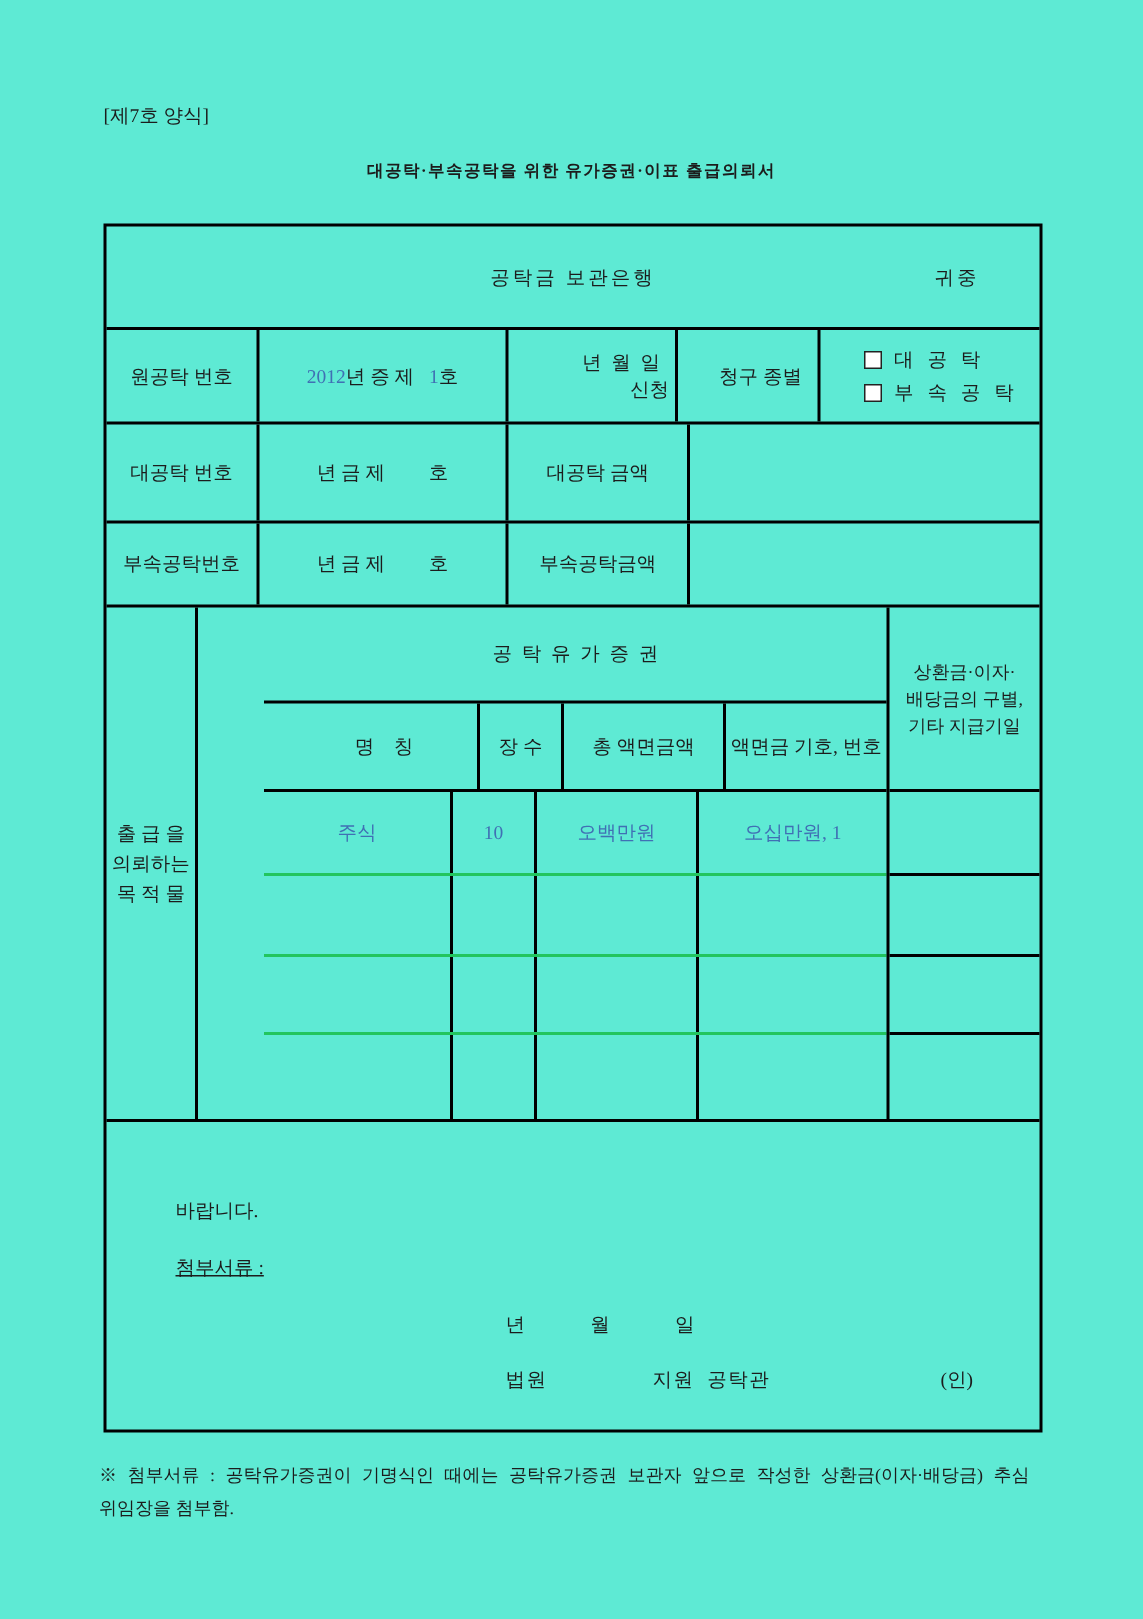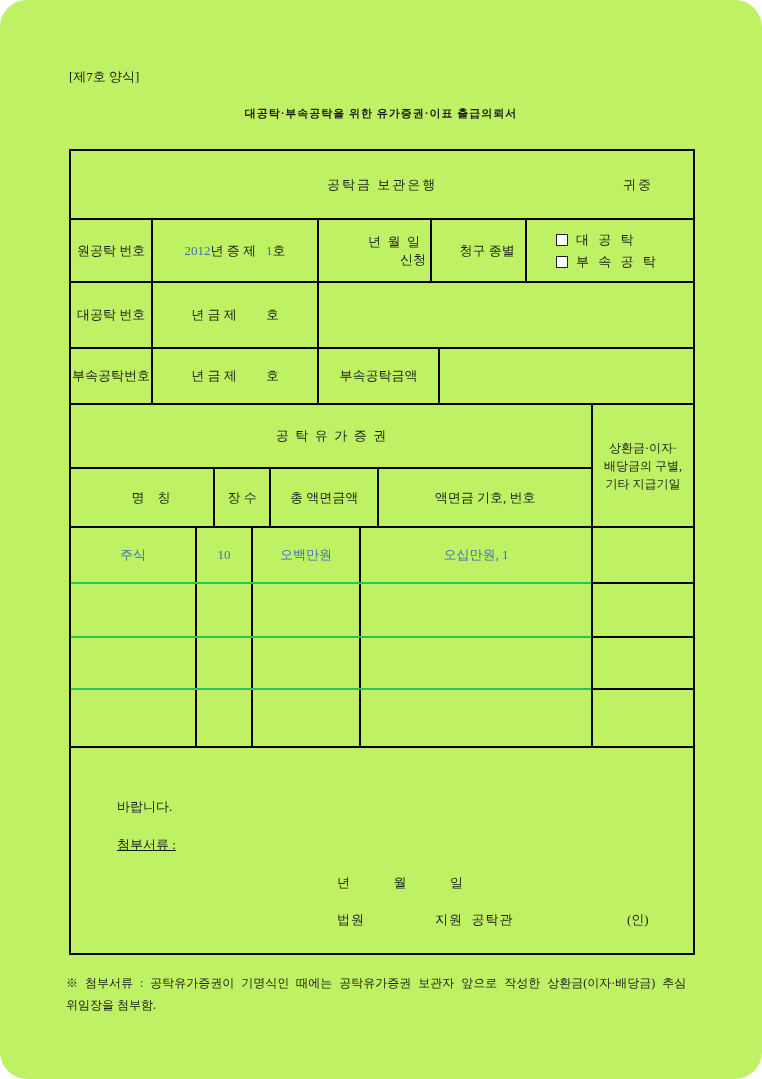--- a/index.html
+++ b/index.html
@@ -1,18 +1,18 @@
 <!DOCTYPE html>
 <html><head>
 <meta charset="utf-8">
 <style>
   * { margin:0; padding:0; box-sizing:border-box; }
   html,body { width:762px; height:1079px; background:#ffffff;
     font-family:"Liberation Serif","DejaVu Serif",serif; color:#1c1c1c; }
-  .page { position:relative; width:762px; height:1079px; background:#bef264; overflow:hidden;border-radius:27px; }
+  .page { position:relative; width:762px; height:1079px; background:#5eead4; overflow:hidden; }
 
   .form-label { position:absolute; left:69px; top:68px; font-size:13px; }
   .doc-title { position:absolute; left:0; top:106px; width:762px; text-align:center;
     font-size:11px; font-weight:bold; letter-spacing:1px; }
 
   .formbox { position:absolute; left:69px; top:149px; width:626px; height:806px;
     border:2px solid #000; display:flex; flex-direction:column; }
 
   .row { display:flex; border-bottom:2px solid #000; }
   .rowA { height:69px; position:relative; align-items:center; justify-content:center; }
@@ -22,38 +22,38 @@
 
   .cell { display:flex; align-items:center; justify-content:center; font-size:13px;
     white-space:pre; }
   .bl { border-left:2px solid #000; }
 
   .bank-label { font-size:13px; letter-spacing:2px; }
   .honorific { position:absolute; right:40px; top:50%; transform:translateY(-50%); font-size:13px; letter-spacing:2px; }
 
   .blue { color:#4070b4; }
 
-  .w100 { width:80px; } .w166 { width:166px; } .w113 { width:113px; }
+  .w100 { width:100px; } .w166 { width:166px; } .w113 { width:113px; }
   .w95 { width:95px;padding-left:17px; } .w121 { width:121px; }
   .grow { flex:1; }
 
   .datecell { flex-direction:column; align-items:flex-end; justify-content:center; }
   .datecell .l1 { margin-right:10px; }
   .datecell .l2 { margin-right:4px; }
 
   .cbcell { flex-direction:column; align-items:flex-start; justify-content:center;
     padding-left:29px; gap:4px; }
   .cb-line { display:flex; align-items:center; gap:8px; font-size:13px; letter-spacing:3px; }
   .cbx { display:inline-block; width:12px; height:12px; border:1.5px solid #222; background:#fff; }
 
   
   .middle { height:343px; display:flex; border-bottom:2px solid #000; }
   .sidecol { width:61px; border-right:2px solid #000; display:flex; flex-direction:column;
     align-items:center; justify-content:center; font-size:13px; line-height:20px; white-space:pre; }
-  .main { flex:1; display:flex; }
+  .main { flex:1; display:flex;margin-left:44px; }
   .main-left { flex:1; display:flex; flex-direction:column; }
   .main-right { width:102px; border-left:2px solid #000; display:flex; flex-direction:column; }
   .sec-header { height:64px; border-bottom:2px solid #000; display:flex; align-items:center;
     justify-content:center; font-size:13px; white-space:pre; }
   .sec-subheader { height:59px; border-bottom:2px solid #000; display:flex;padding-left:18px; }
   .c-name { width:124px; } .c-count { width:56px; } .c-total { width:108px; }
   .sec-row { display:flex; border-bottom:2px solid #22c55e; }
   .r1 { height:56px; } .r2 { height:54px; } .r3 { height:52px; }
   .r4 { flex:1; border-bottom:none; }
   .right-header { height:123px; border-bottom:2px solid #000; display:flex; flex-direction:column;
@@ -107,31 +107,37 @@
         <div class="cb-line">
           <span class="cbx"></span>
           <span>부 속 공 탁</span>
         </div>
       </div>
     </div>
 
     <div class="row rowC">
       <div class="cell w100">대공탁 번호</div>
       <div class="cell w166 bl">년 금 제         호</div>
+      <div class="cell w121 bl">대공탁 금액</div>
       <div class="cell grow bl"></div>
     </div>
 
     <div class="row rowD">
       <div class="cell w100">부속공탁번호</div>
       <div class="cell w166 bl">년 금 제         호</div>
       <div class="cell w121 bl">부속공탁금액</div>
       <div class="cell grow bl"></div>
     </div>
 
     <div class="middle">
+      <div class="sidecol">
+        <span>출 급 을</span>
+        <span>의뢰하는</span>
+        <span>목 적 물</span>
+      </div>
       <div class="main">
         <div class="main-left">
           <div class="sec-header">공  탁  유  가  증  권</div>
           <div class="sec-subheader">
             <div class="cell c-name">명    칭</div>
             <div class="cell c-count bl">장 수</div>
             <div class="cell c-total bl">총 액면금액</div>
             <div class="cell grow bl">액면금 기호, 번호</div>
           </div>
 

